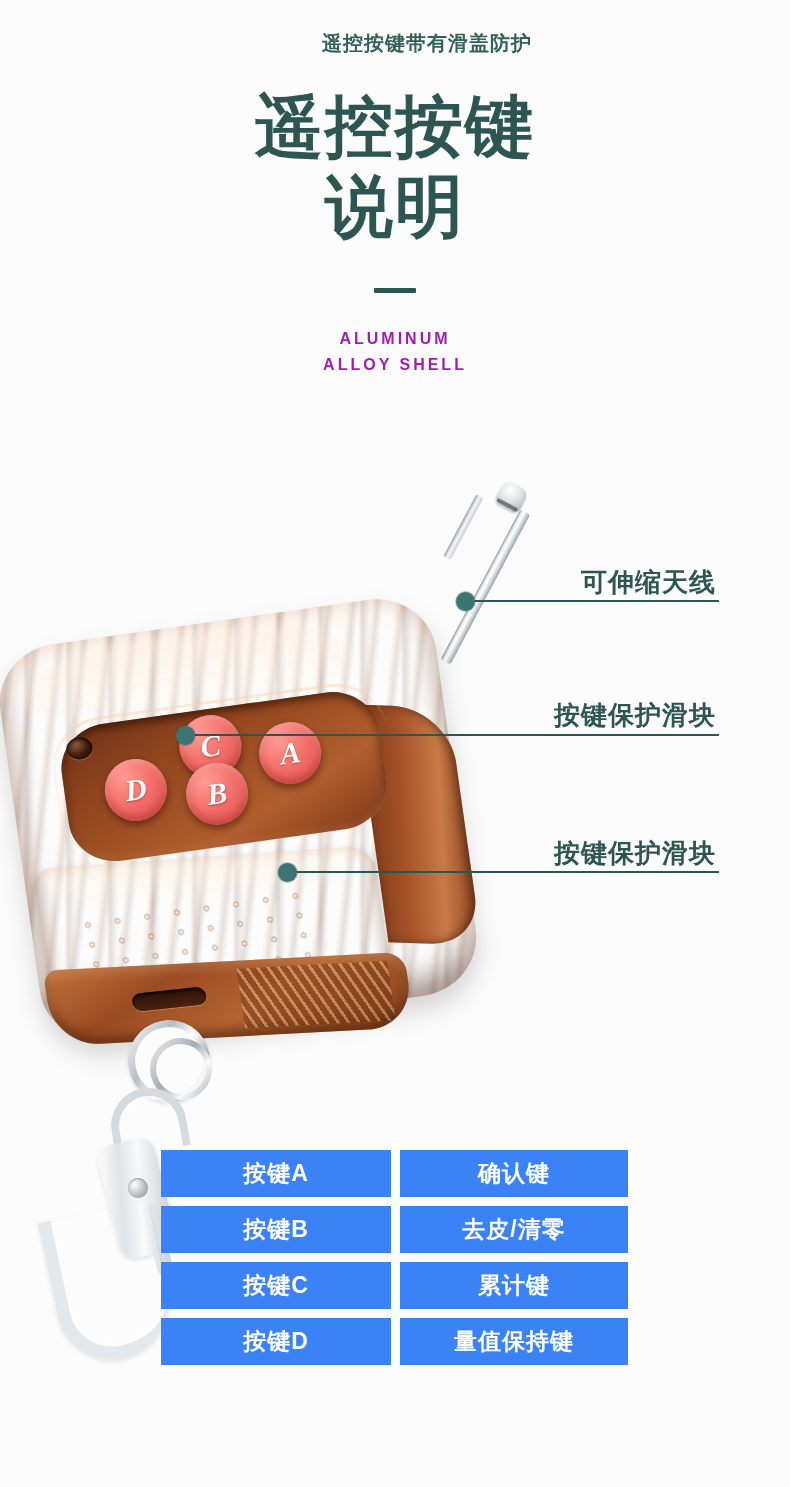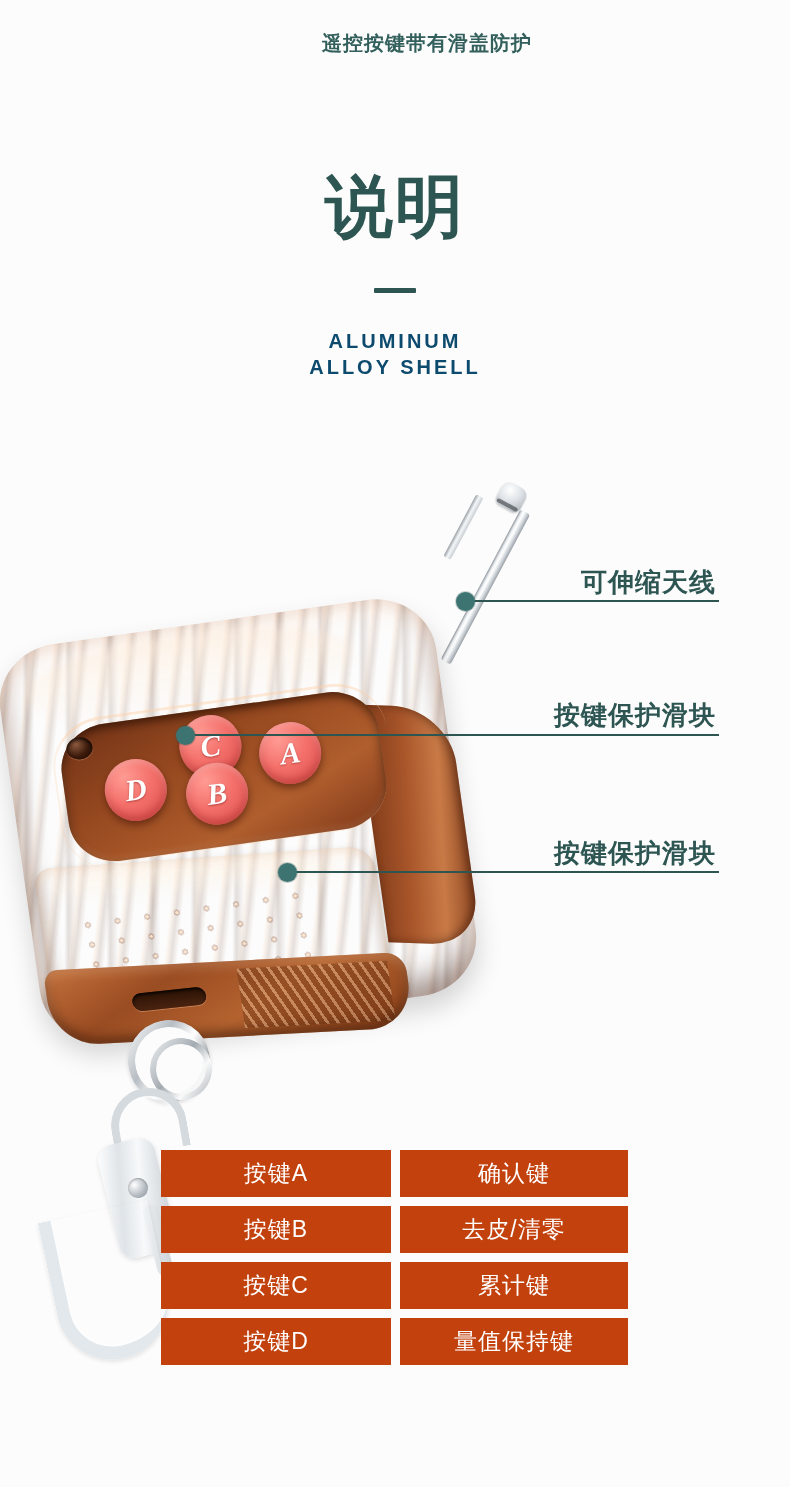--- a/index.html
+++ b/index.html
@@ -26,21 +26,21 @@
     position:absolute; left:0; top:172px; width:790px;
     text-align:center; font-size:68px; font-weight:700;
     color:#2d5552; letter-spacing:2px; line-height:1.0;
   }
   .rule-dash{
     position:absolute; left:374px; top:288px;
     width:42px; height:5px; background:#2d5552; border-radius:1px;
   }
   .en1,.en2{
     position:absolute; left:0; width:790px; text-align:center;
-    color:#0c4a6e; font-weight:700; font-size:20px; letter-spacing:3px;
+    color:#a21caf; font-weight:700; font-size:16px; letter-spacing:3px;
   }
   .en1{ top:330px; }
   .en2{ top:356px; }
 
   
   #product{ position:absolute; left:0; top:440px; width:560px; height:720px; }
 
   
   .ant-rod{
     position:absolute; left:440px; top:52px;
@@ -282,34 +282,35 @@
   .callout-text{
     position:absolute; text-align:right;
     font-size:26px; font-weight:700; color:#2d5552; letter-spacing:1px;
     white-space:nowrap;
   }
 
   
   #table{ position:absolute; left:161px; top:1150px; width:467px; }
   .trow{ display:flex; gap:9px; margin-bottom:9px; }
   .cell{
-    background:#c2410c; color:#ffffff;
-    font-size:23px; font-weight:400; letter-spacing:1px;
+    background:#3b82f6; color:#ffffff;
+    font-size:23px; font-weight:700; letter-spacing:1px;
     display:flex; align-items:center; justify-content:center;
     height:47px;
   }
   .cell-l{ width:230px; }
   .cell-r{ width:228px; }
 </style>
 </head>
 <body>
 
 <div id="page">
 
   <div class="subtitle-top">遥控按键带有滑盖防护</div>
+  <div class="title-main">遥控按键</div>
   <div class="title-main2">说明</div>
   <div class="rule-dash"></div>
   <div class="en1">ALUMINUM</div>
   <div class="en2">ALLOY  SHELL</div>
 
   <div id="product">
 
     <div class="ant-rod"></div>
     <div class="ant-rod2"></div>
     <div class="ant-tip"></div>

